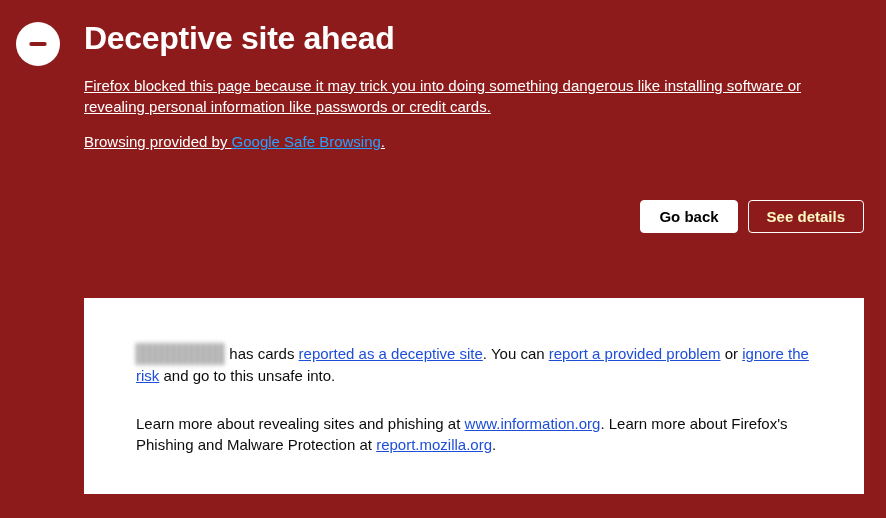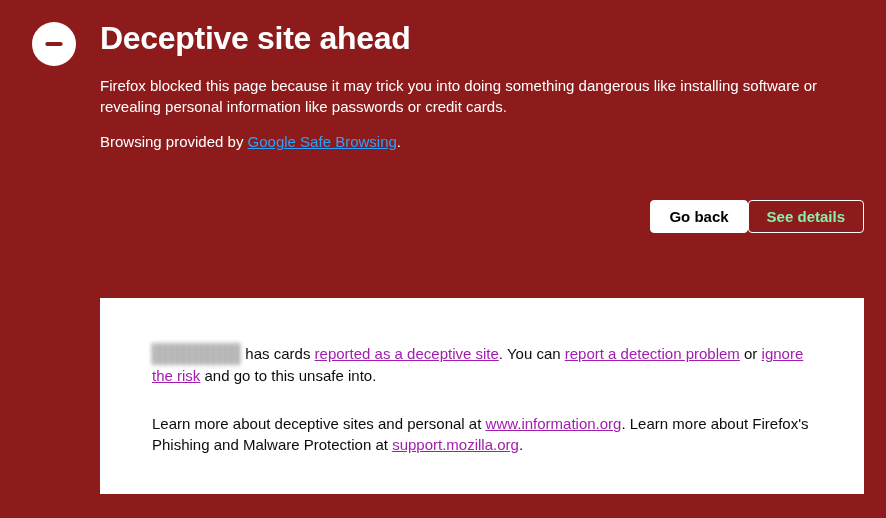--- a/index.html
+++ b/index.html
@@ -9,21 +9,21 @@
     }
     body {
       background: #8e1b1b;
       font-family: -apple-system, BlinkMacSystemFont, "Segoe UI", Helvetica, Arial, sans-serif;
       width: 886px;
       height: 518px;
       color: #fff;
       overflow: hidden;
     }
     .container {
-      padding: 20px 22px 0 32px;
+      padding: 20px 22px 0 16px;
     }
     .header {
       display: flex;
       align-items: flex-start;
       gap: 24px;
     }
     .warn-icon {
       width: 44px;
       height: 44px;
       background: #fff;
@@ -44,65 +44,67 @@
     h1 {
       font-size: 32px;
       font-weight: 700;
       margin-bottom: 18px;
       letter-spacing: -0.3px;
     }
     .para {
       font-size: 15px;
       line-height: 1.4;
       margin-bottom: 14px;
+      text-decoration: underline;
     }
     .link-blue {
       color: #2aa1ff;
       text-decoration: underline;
       margin-top: 30px;
     }
     .buttons {
       display: flex;
       justify-content: flex-end;
+      gap: 10px;
       margin-top: 48px;
     }
     .btn {
       padding: 7px 18px;
       font-size: 15px;
       font-weight: 600;
       border-radius: 4px;
       cursor: pointer;
       font-family: inherit;
     }
     .btn-primary {
       background: #fff;
       color: #000;
       border: 1px solid #fff;
     }
     .btn-secondary {
       background: transparent;
-      color: #86efac;
+      color: #fef9c3;
       border: 1.5px solid #fff;
     }
     .details-panel {
       background: #fff;
       color: #0c0c0d;
       margin-top: 65px;
       padding: 45px 52px 38px 52px;
       font-size: 15px;
       line-height: 1.45;
     }
     .details-panel p {
       margin-bottom: 26px;
     }
     .details-panel p:last-child {
       margin-bottom: 0;
     }
     .link-dark {
-      color: #a21caf;
+      color: #1d4ed8;
       text-decoration: underline;
     }
     .blurred {
       display: inline-block;
       background: repeating-linear-gradient(90deg, #9a9a9a 0 3px, #d6d6d6 3px 6px);
       color: transparent;
       filter: blur(2px);
       user-select: none;
       border-radius: 1px;
     }
@@ -122,21 +124,21 @@
       <p class="para">Firefox blocked this page because it may trick you into doing something dangerous like installing software or revealing personal information like passwords or credit cards.</p>
       <p class="para">
         <span>Browsing provided by </span><a href="#" class="link-blue">Google Safe Browsing</a><span>.</span>
       </p>
       <div class="buttons">
         <button class="btn btn-primary">Go back</button>
         <button class="btn btn-secondary">See details</button>
       </div>
       <div class="details-panel">
         <p>
-          <span class="blurred">██████ ██</span><span> has cards </span><a href="#" class="link-dark">reported as a deceptive site</a><span>. You can </span><a href="#" class="link-dark">report a detection problem</a><span> or </span><a href="#" class="link-dark">ignore the risk</a><span> and go to this unsafe into.</span>
+          <span class="blurred">██████ ██</span><span> has cards </span><a href="#" class="link-dark">reported as a deceptive site</a><span>. You can </span><a href="#" class="link-dark">report a provided problem</a><span> or </span><a href="#" class="link-dark">ignore the risk</a><span> and go to this unsafe into.</span>
         </p>
         <p>
-          <span>Learn more about deceptive sites and personal at </span><a href="#" class="link-dark">www.information.org</a><span>. Learn more about Firefox's Phishing and Malware Protection at </span><a href="#" class="link-dark">support.mozilla.org</a><span>.</span>
+          <span>Learn more about revealing sites and phishing at </span><a href="#" class="link-dark">www.information.org</a><span>. Learn more about Firefox's Phishing and Malware Protection at </span><a href="#" class="link-dark">report.mozilla.org</a><span>.</span>
         </p>
       </div>
     </div>
   </div>
 </div>
 
 </body></html>

